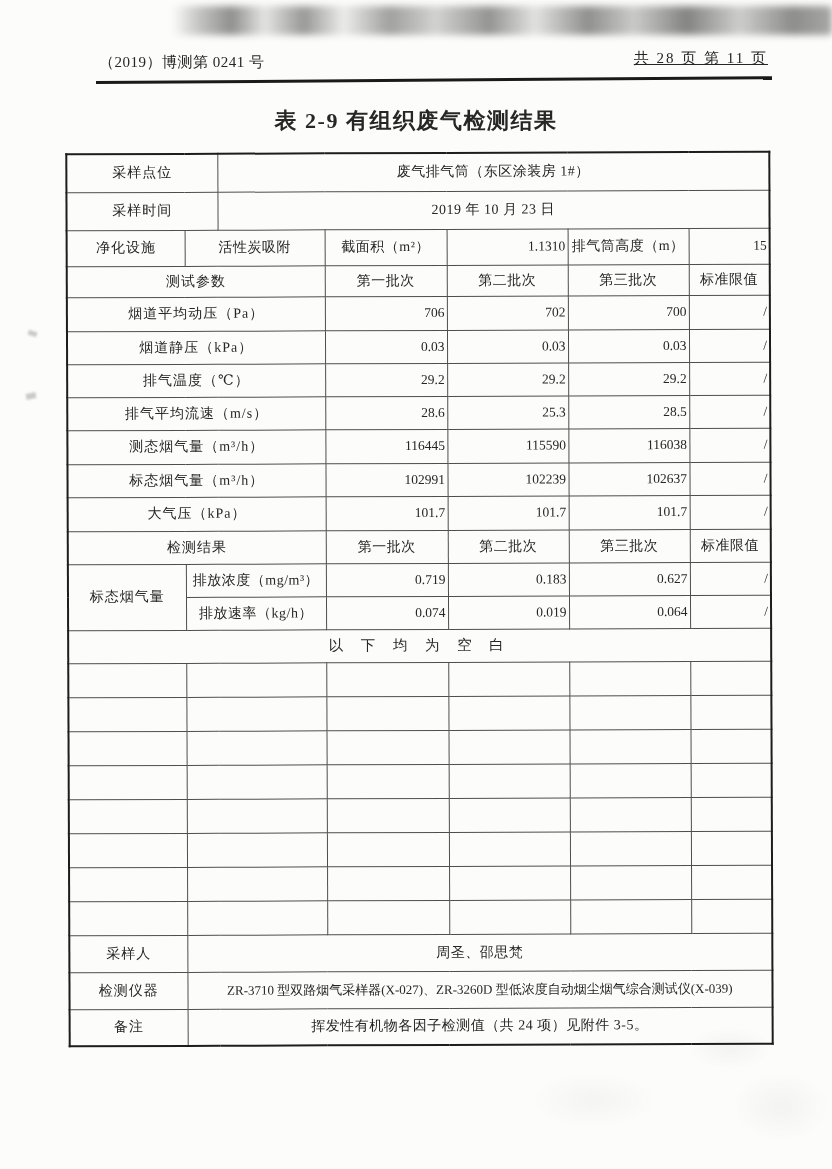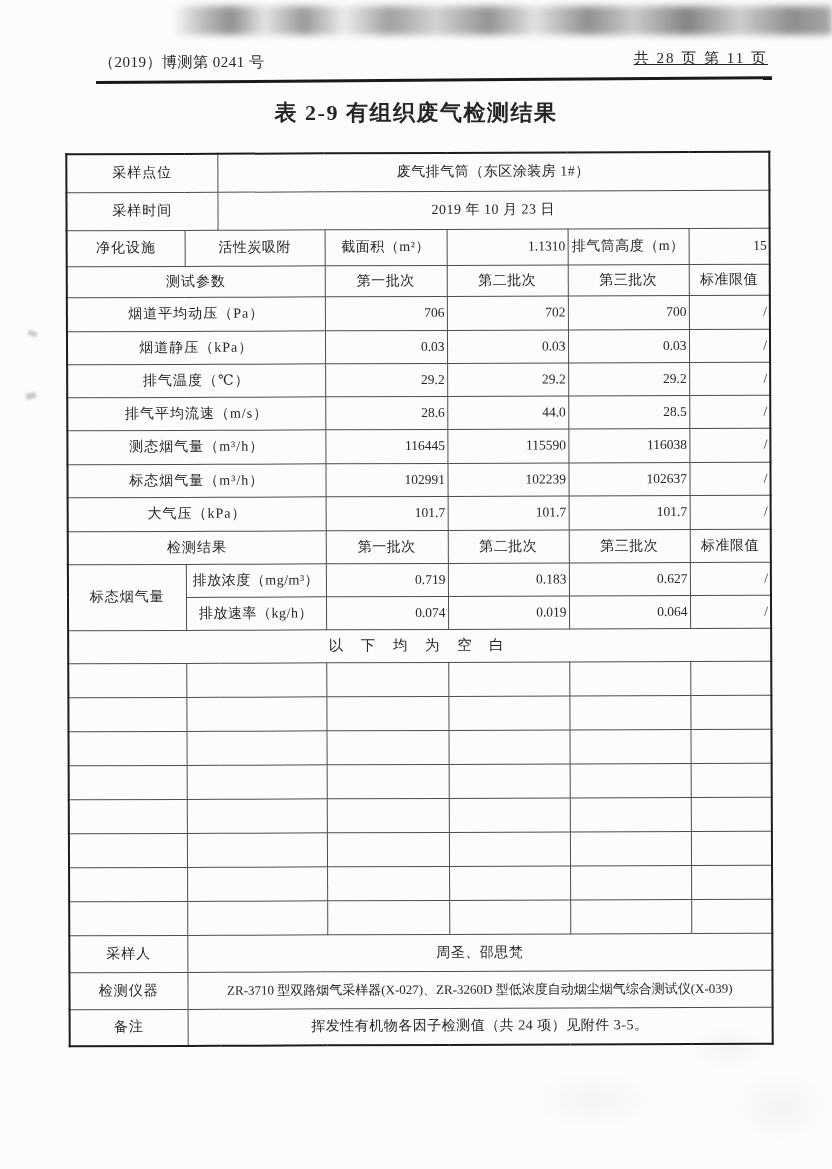--- a/index.html
+++ b/index.html
@@ -33,21 +33,21 @@
       radial-gradient(90px 40px at 30% 70%, #666, transparent 70%),
       radial-gradient(70px 50px at 85% 75%, #555, transparent 70%);
     filter:blur(2px);
   }
 
   
   .hdr-left{position:absolute;left:99px;top:53px;font-size:15px;letter-spacing:.5px;}
   .hdr-right{position:absolute;right:64px;top:49px;font-size:15px;letter-spacing:2px;text-decoration:underline;}
   .rule{position:absolute;left:96px;top:81px;width:676px;height:3px;background:#1a1a1a;
         transform:rotate(-.4deg);transform-origin:left center;}
-  .title{position:absolute;left:0;right:0;top:98px;margin:0;text-align:center;
+  .title{position:absolute;left:0;right:0;top:98px;margin:8px;text-align:center;
          font-size:22px;font-weight:700;letter-spacing:1.5px;}
 
   
   table.report{
     position:absolute;left:67px;top:152px;width:704px;
     border-collapse:collapse;table-layout:fixed;
     border:2.5px solid #1d1d1d;
     transform:rotate(-.22deg);
   }
   .report td{
@@ -134,21 +134,21 @@
     <tr class="rh33">
       <td class="lbl" colspan="3">排气温度（℃）</td>
       <td class="num">29.2</td>
       <td class="num">29.2</td>
       <td class="num">29.2</td>
       <td class="num">/</td>
     </tr>
     <tr class="rh33">
       <td class="lbl" colspan="3">排气平均流速（m/s）</td>
       <td class="num">28.6</td>
-      <td class="num">44.0</td>
+      <td class="num">25.3</td>
       <td class="num">28.5</td>
       <td class="num">/</td>
     </tr>
     <tr class="rh34">
       <td class="lbl" colspan="3">测态烟气量（m³/h）</td>
       <td class="num">116445</td>
       <td class="num">115590</td>
       <td class="num">116038</td>
       <td class="num">/</td>
     </tr>

